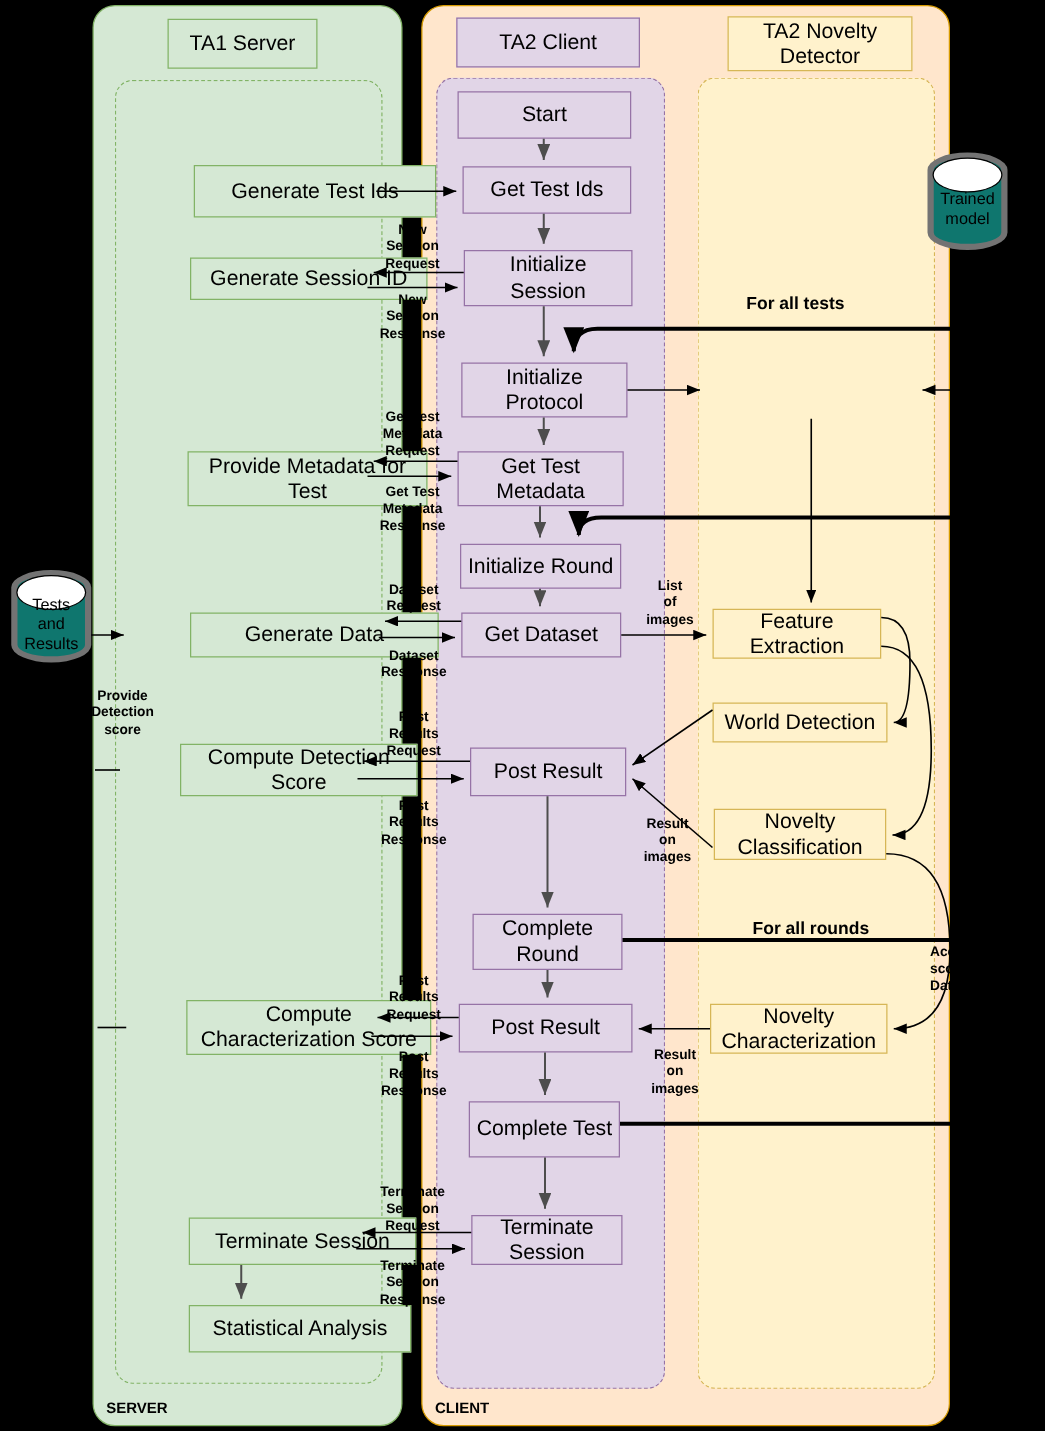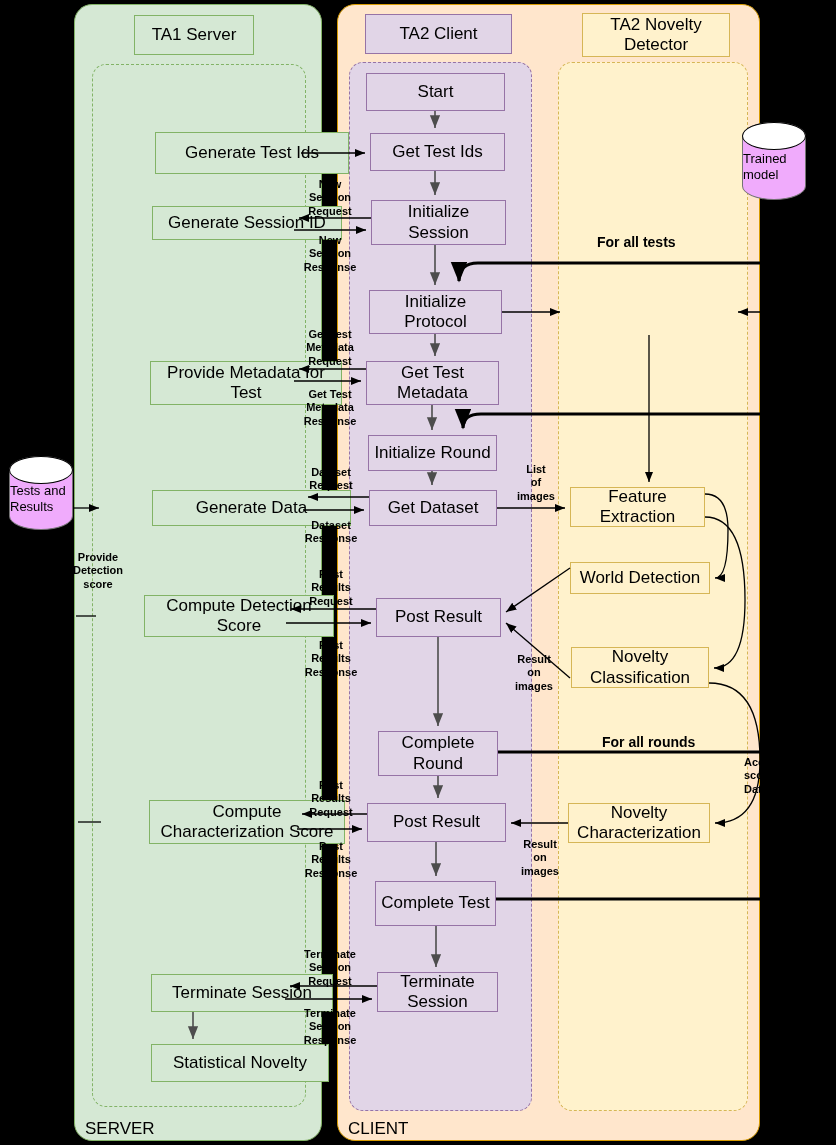--- a/index.html
+++ b/index.html
@@ -30,25 +30,25 @@
   .node{display:flex;align-items:center;justify-content:center;text-align:center;
         font-size:17px;line-height:1.18;padding:0 4px;}
   .node.green{background:#d5e8d4;border:1px solid #82b366;margin-left:48px;}
   .node.purple{background:#e1d5e7;border:1px solid #9673a6;}
   .node.yellow{background:#fff2cc;border:1px solid #d6b656;}
 
   
   .msg{font-size:11px;font-weight:bold;line-height:1.22;text-align:center;
        color:#000;white-space:pre-line;}
   .loopname{font-size:14px;font-weight:bold;color:#000;white-space:nowrap;}
-  .poolname{font-size:17px;font-weight:normal;color:#000;}
-
-  
-  .cyl{display:flex;align-items:center;justify-content:center;
-       font-size:13px;line-height:1.2;background:#f0abfc;border:1px solid #737373;
+  .poolname{font-size:12px;font-weight:bold;color:#000;}
+
+  
+  .cyl{display:flex;align-items:center;justify-content:center;text-align:center;
+       font-size:13px;line-height:1.2;background:#0f766e;border:5px solid #737373;
        border-radius:50%/14px;}
   .cyl .cap{position:absolute;left:-1px;top:-1px;width:100%;height:26px;
        border:1px solid #000;border-radius:50%;background:#fff;box-sizing:content-box;}
   .cyl .txt{position:relative;z-index:2;padding-top:12px;}
 
   svg.ov{position:absolute;left:0;top:0;width:836px;height:1145px;overflow:visible;
          pointer-events:none;}
 </style>
 </head>
 <body>
@@ -78,21 +78,21 @@
     <span class="txt">Trained model</span>
   </div>
 
   <div class="abs node green" style="left:107px;top:132px;width:194px;height:42px;">Generate Test Ids</div>
   <div class="abs node green" style="left:104px;top:206px;width:190px;height:34px;">Generate Session ID</div>
   <div class="abs node green" style="left:102px;top:361px;width:192px;height:44px;">Provide Metadata for Test</div>
   <div class="abs node green" style="left:104px;top:490px;width:199px;height:36px;">Generate Data</div>
   <div class="abs node green" style="left:96px;top:595px;width:190px;height:42px;">Compute Detection Score</div>
   <div class="abs node green" style="left:101px;top:800px;width:196px;height:44px;">Compute Characterization Score</div>
   <div class="abs node green" style="left:103px;top:974px;width:182px;height:38px;">Terminate Session</div>
-  <div class="abs node green" style="left:103px;top:1044px;width:178px;height:38px;">Statistical Novelty</div>
+  <div class="abs node green" style="left:103px;top:1044px;width:178px;height:38px;">Statistical Analysis</div>
 
   <div class="abs node purple" style="left:366px;top:73px;width:139px;height:38px;">Start</div>
   <div class="abs node purple" style="left:370px;top:133px;width:135px;height:38px;">Get Test Ids</div>
   <div class="abs node purple" style="left:371px;top:200px;width:135px;height:45px;">Initialize Session</div>
   <div class="abs node purple" style="left:369px;top:290px;width:133px;height:44px;">Initialize Protocol</div>
   <div class="abs node purple" style="left:366px;top:361px;width:133px;height:44px;">Get Test Metadata</div>
   <div class="abs node purple" style="left:368px;top:435px;width:129px;height:36px;">Initialize Round</div>
   <div class="abs node purple" style="left:369px;top:490px;width:128px;height:36px;">Get Dataset</div>
   <div class="abs node purple" style="left:376px;top:598px;width:125px;height:39px;">Post Result</div>
   <div class="abs node purple" style="left:378px;top:731px;width:120px;height:45px;">Complete Round</div>

